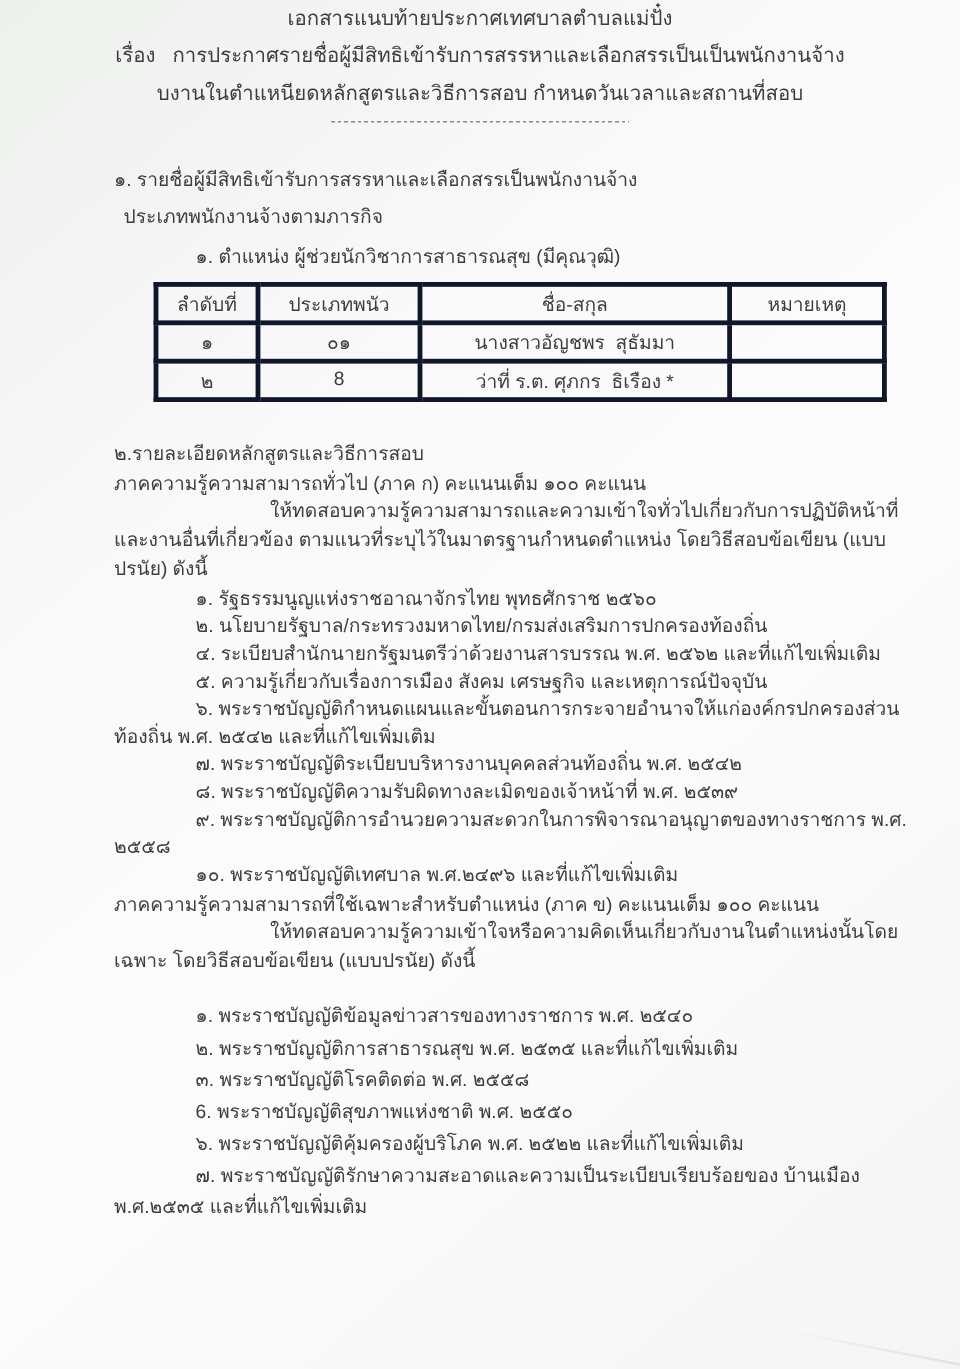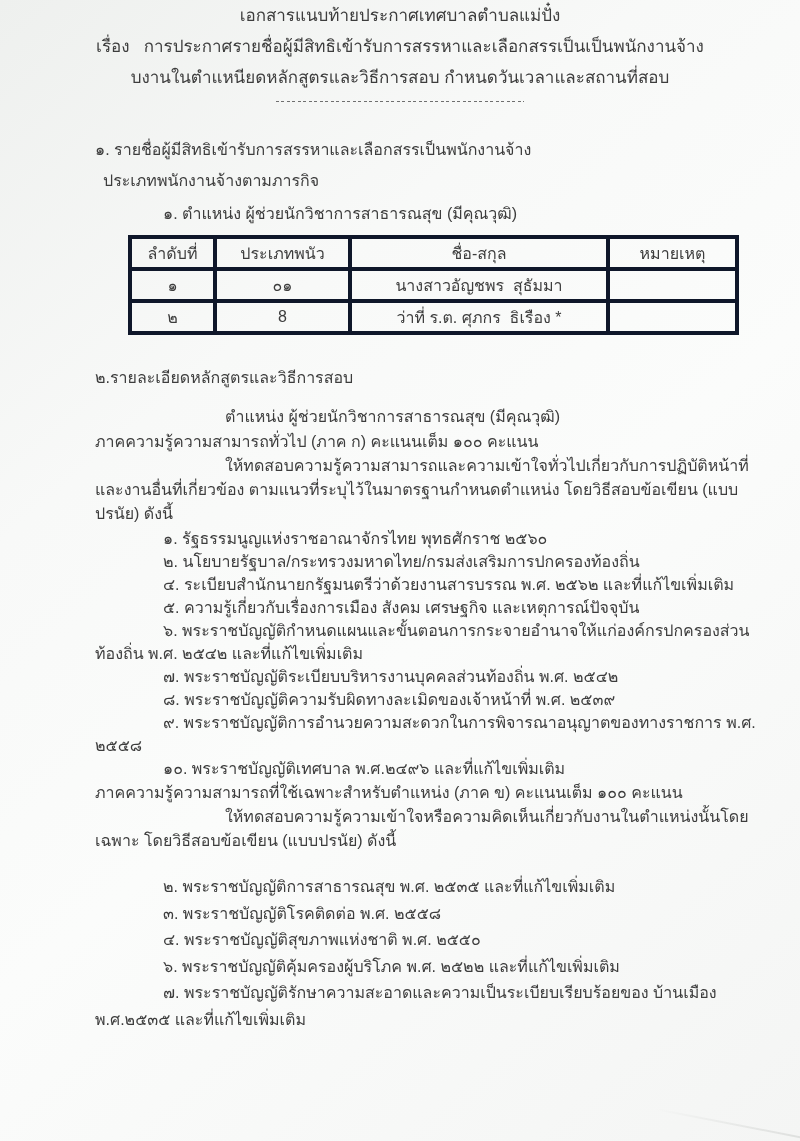--- a/index.html
+++ b/index.html
@@ -127,43 +127,43 @@
           <td>8</td>
           <td class="name">ว่าที่ ร.ต. ศุภกร  ธิเรือง *</td>
           <td></td>
         </tr>
       </tbody>
     </table>
   </section>
 
   <section class="sec2">
     <p class="h2">๒.รายละเอียดหลักสูตรและวิธีการสอบ</p>
-    <p class="pos2">ตำแหน่ง ผู้ช่วยนักวิชาการสาธารณสุข (มีคุณวุฒิ)</p>
 
     <p class="part-heading">ภาคความรู้ความสามารถทั่วไป (ภาค ก) คะแนนเต็ม ๑๐๐ คะแนน</p>
     <p class="intro">ให้ทดสอบความรู้ความสามารถและความเข้าใจทั่วไปเกี่ยวกับการปฏิบัติหน้าที่และงานอื่นที่เกี่ยวข้อง ตามแนวที่ระบุไว้ในมาตรฐานกำหนดตำแหน่ง โดยวิธีสอบข้อเขียน (แบบปรนัย) ดังนี้</p>
 
     <div class="list list-a">
       <p class="item">๑. รัฐธรรมนูญแห่งราชอาณาจักรไทย พุทธศักราช ๒๕๖๐</p>
       <p class="item">๒. นโยบายรัฐบาล/กระทรวงมหาดไทย/กรมส่งเสริมการปกครองท้องถิ่น</p>
       <p class="item">๔. ระเบียบสำนักนายกรัฐมนตรีว่าด้วยงานสารบรรณ พ.ศ. ๒๕๖๒ และที่แก้ไขเพิ่มเติม</p>
       <p class="item">๕. ความรู้เกี่ยวกับเรื่องการเมือง สังคม เศรษฐกิจ และเหตุการณ์ปัจจุบัน</p>
       <p class="item">๖. พระราชบัญญัติกำหนดแผนและขั้นตอนการกระจายอำนาจให้แก่องค์กรปกครองส่วนท้องถิ่น พ.ศ. ๒๕๔๒ และที่แก้ไขเพิ่มเติม</p>
       <p class="item">๗. พระราชบัญญัติระเบียบบริหารงานบุคคลส่วนท้องถิ่น พ.ศ. ๒๕๔๒</p>
       <p class="item">๘. พระราชบัญญัติความรับผิดทางละเมิดของเจ้าหน้าที่ พ.ศ. ๒๕๓๙</p>
       <p class="item">๙. พระราชบัญญัติการอำนวยความสะดวกในการพิจารณาอนุญาตของทางราชการ พ.ศ. ๒๕๕๘</p>
       <p class="item">๑๐. พระราชบัญญัติเทศบาล พ.ศ.๒๔๙๖ และที่แก้ไขเพิ่มเติม</p>
     </div>
 
     <p class="part-heading">ภาคความรู้ความสามารถที่ใช้เฉพาะสำหรับตำแหน่ง (ภาค ข) คะแนนเต็ม ๑๐๐ คะแนน</p>
     <p class="intro">ให้ทดสอบความรู้ความเข้าใจหรือความคิดเห็นเกี่ยวกับงานในตำแหน่งนั้นโดยเฉพาะ โดยวิธีสอบข้อเขียน (แบบปรนัย) ดังนี้</p>
 
     <div class="list list-b">
+      <p class="item">๑. พระราชบัญญัติข้อมูลข่าวสารของทางราชการ พ.ศ. ๒๕๔๐</p>
       <p class="item">๒. พระราชบัญญัติการสาธารณสุข พ.ศ. ๒๕๓๕ และที่แก้ไขเพิ่มเติม</p>
       <p class="item">๓. พระราชบัญญัติโรคติดต่อ พ.ศ. ๒๕๕๘</p>
-      <p class="item">๔. พระราชบัญญัติสุขภาพแห่งชาติ พ.ศ. ๒๕๕๐</p>
+      <p class="item">6. พระราชบัญญัติสุขภาพแห่งชาติ พ.ศ. ๒๕๕๐</p>
       <p class="item">๖. พระราชบัญญัติคุ้มครองผู้บริโภค พ.ศ. ๒๕๒๒ และที่แก้ไขเพิ่มเติม</p>
       <p class="item">๗. พระราชบัญญัติรักษาความสะอาดและความเป็นระเบียบเรียบร้อยของ บ้านเมือง พ.ศ.๒๕๓๕ และที่แก้ไขเพิ่มเติม</p>
     </div>
   </section>
 
   <div class="paper-crease"></div>
 </div>
 
 </body></html>

